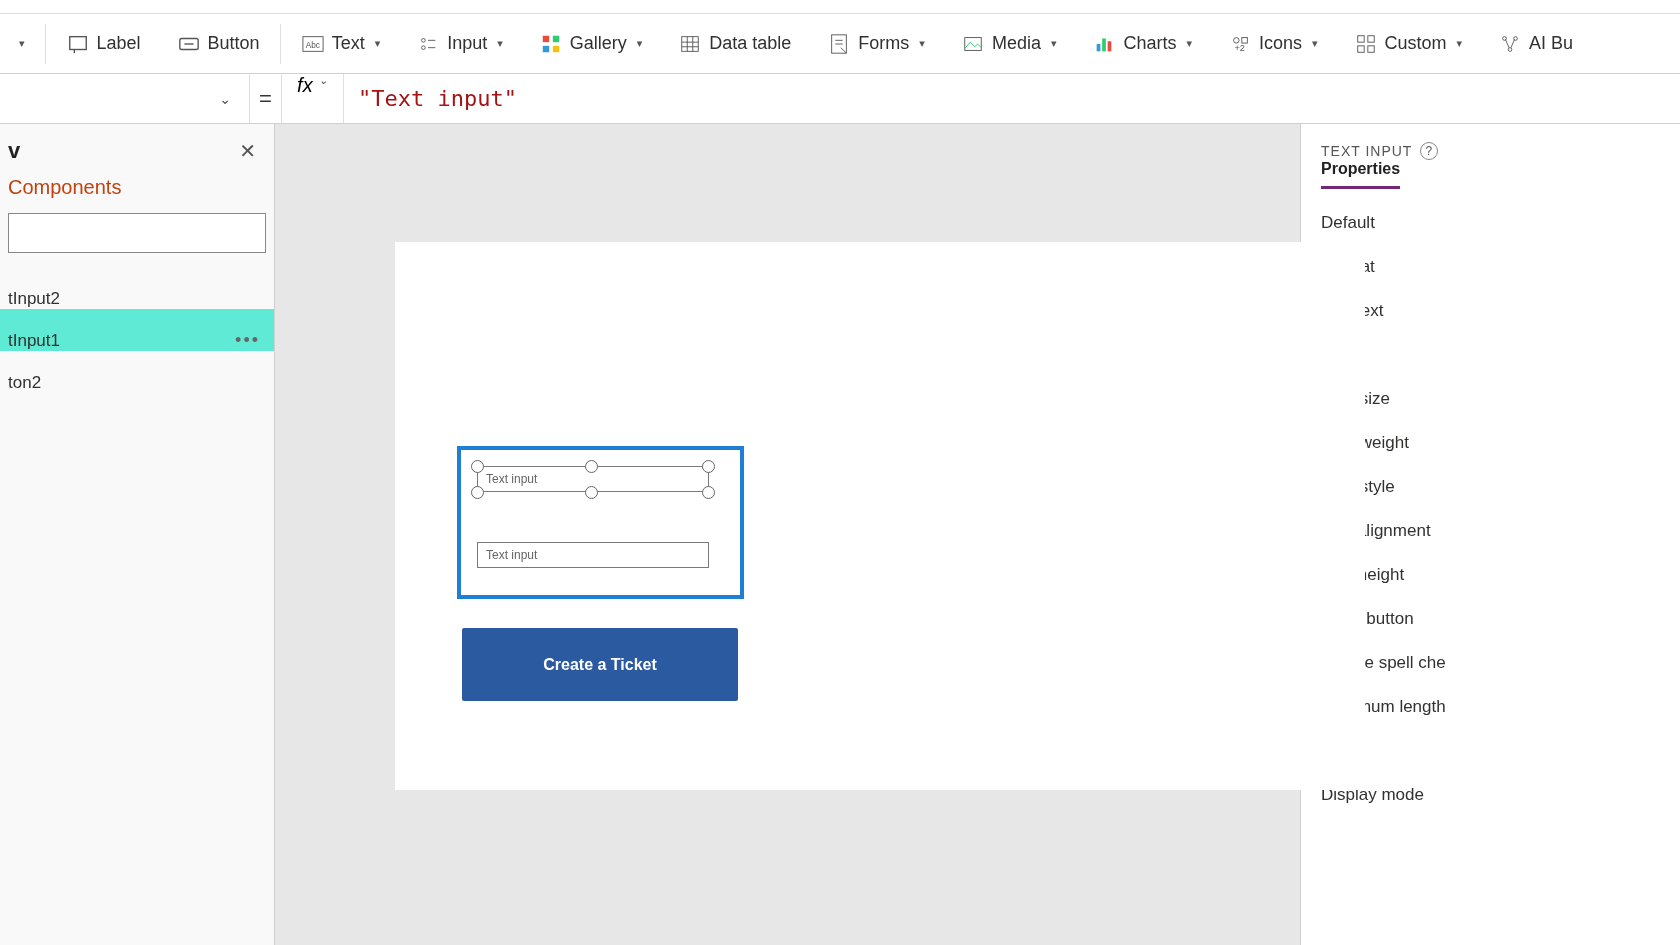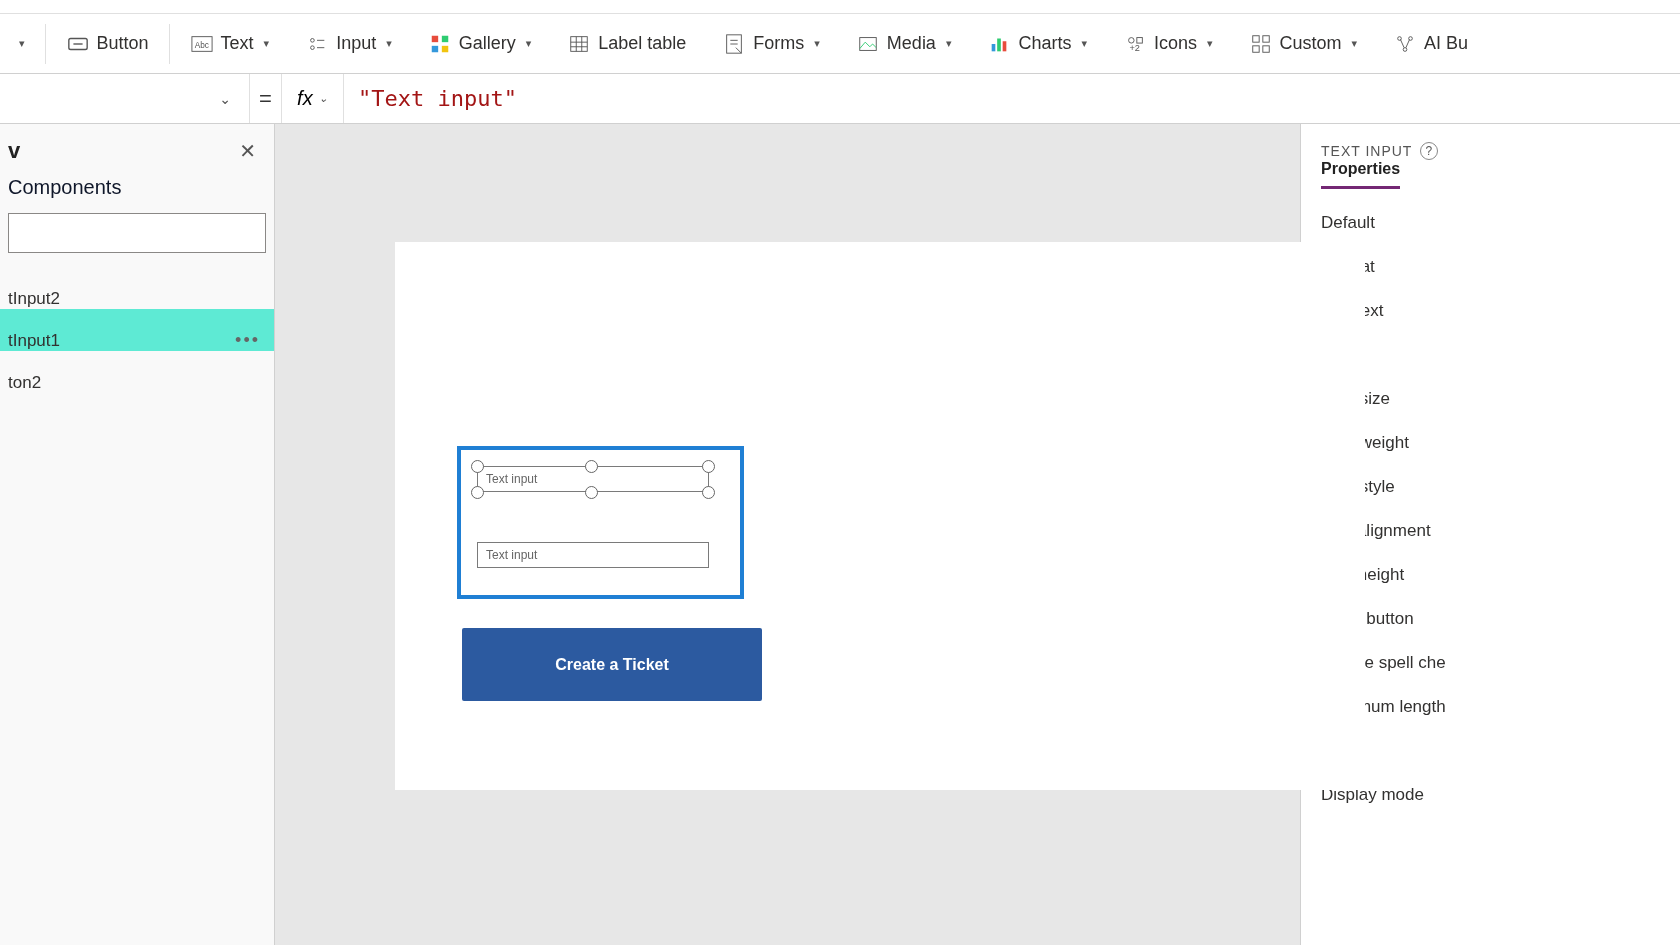--- a/index.html
+++ b/index.html
@@ -28,21 +28,21 @@
     display: flex; align-items: center; height: 50px; background: #fff;
     border-bottom: 1px solid #d0d0d0;
   }
   .prop-sel {
     width: 250px; height: 100%; display: flex; align-items: center;
     justify-content: flex-end; padding-right: 18px; border-right: 1px solid #e0e0e0;
   }
   .prop-sel .chev { font-size: 14px; }
   .eq { width: 32px; text-align: center; font-size: 22px; color: #333; border-right: 1px solid #e0e0e0; height:100%; display:flex;align-items:center;justify-content:center;}
   .fx-box {
-    width: 62px; height: 100%; display: flex; align-items: center; justify-content: center;
+    width: 62px; height: 100%; display: flex; align-items: flex-start; justify-content: center;
     gap: 4px; border-right: 1px solid #e0e0e0; font-style: italic; font-size: 20px;
   }
   .formula-input {
     flex: 1; height: 100%; border: none; outline: none; padding: 0 14px;
     font-family: Consolas, monospace; font-size: 22px; color: #a31515;
   }
 
   
   .workarea { display: flex; height: calc(100% - 124px); }
 
@@ -50,21 +50,21 @@
   .tree {
     width: 275px; background: #f9f9f9; border-right: 1px solid #d0d0d0;
     display: flex; flex-direction: column;
   }
   .tree-head {
     display: flex; align-items: center; justify-content: space-between;
     padding: 14px 18px 6px 8px;
   }
   .tree-head h2 { font-size: 22px; font-weight: 600; color: #222; }
   .close-x { font-size: 20px; color: #555; cursor: pointer; }
-  .tree-sub { padding: 6px 8px 14px 8px; font-size: 20px; color: #0f172a; }
+  .tree-sub { padding: 6px 8px 14px 8px; font-size: 20px; color: #c2410c; }
   .tree-search {
     margin: 0 8px 14px 8px; height: 40px; border: 1px solid #8a8886;
     background: #fff;
   }
   .tree-list { flex: 1; }
   .tree-item {
     display: flex; align-items: flex-end; justify-content: space-between;
     height: 42px; padding: 0 14px 0 8px; font-size: 17px; color: #323130;
   }
   .tree-item.sel { background: #5eead4; }
@@ -92,21 +92,21 @@
     border-radius: 50%; background: #fff;
   }
   .h1 { left: 76px;  top: 218px; }
   .h2 { left: 190px; top: 218px; }
   .h3 { left: 307px; top: 218px; }
   .h4 { left: 76px;  top: 244px; }
   .h5 { left: 190px; top: 244px; }
   .h6 { left: 307px; top: 244px; }
 
   .createbtn {
-    position: absolute; left: 67px; top: 386px; width: 300px; height: 73px;
+    position: absolute; left: 67px; top: 386px; width: 276px; height: 73px;
     background: #2c5aa0; color: #fff; font-size: 16px; font-weight: 600;
     display: flex; align-items: center; justify-content: center; border-radius: 2px;
     border: none;
   }
 
   
   .props {
     width: 380px; background: #fff; border-left: 1px solid #d0d0d0;
     padding: 18px 0 0 20px; overflow: hidden;
   }
@@ -124,20 +124,29 @@
 <body>
 
 <div class="menubar"></div>
 
 <div class="ribbon">
   <div class="rib-btn">
     <span class="chev">▾</span>
   </div>
   <div class="rib-sep"></div>
 
+  <div class="rib-btn">
+    <span class="rib-icon">
+      <svg width="22" height="22" viewBox="0 0 24 24">
+          <rect x="3" y="4" width="18" height="14" fill="none" stroke="#555" stroke-width="1.5"></rect>
+          <line x1="8" y1="18" x2="8" y2="22" stroke="#555" stroke-width="1.5"></line>
+        </svg>
+    </span>
+    <span>Label</span>
+  </div>
 
   <div class="rib-btn">
     <span class="rib-icon">
       <svg width="22" height="22" viewBox="0 0 24 24">
           <rect x="2" y="6" width="20" height="12" rx="2" fill="none" stroke="#555" stroke-width="1.5"></rect>
           <line x1="7" y1="12" x2="17" y2="12" stroke="#555" stroke-width="1.5"></line>
         </svg>
     </span>
     <span>Button</span>
   </div>
@@ -183,21 +192,21 @@
   <div class="rib-btn">
     <span class="rib-icon">
       <svg width="22" height="22" viewBox="0 0 24 24">
           <rect x="3" y="4" width="18" height="16" fill="none" stroke="#555"></rect>
           <line x1="3" y1="10" x2="21" y2="10" stroke="#555"></line>
           <line x1="3" y1="15" x2="21" y2="15" stroke="#555"></line>
           <line x1="9" y1="4" x2="9" y2="20" stroke="#555"></line>
           <line x1="15" y1="4" x2="15" y2="20" stroke="#555"></line>
         </svg>
     </span>
-    <span>Label table</span>
+    <span>Data table</span>
   </div>
 
   <div class="rib-btn">
     <span class="rib-icon">
       <svg width="22" height="22" viewBox="0 0 24 24">
           <rect x="4" y="2" width="16" height="20" fill="none" stroke="#555"></rect>
           <line x1="8" y1="8" x2="16" y2="8" stroke="#555"></line>
           <line x1="8" y1="12" x2="16" y2="12" stroke="#555"></line>
           <path d="M14 16 l6 6" stroke="#555"></path>
         </svg>

